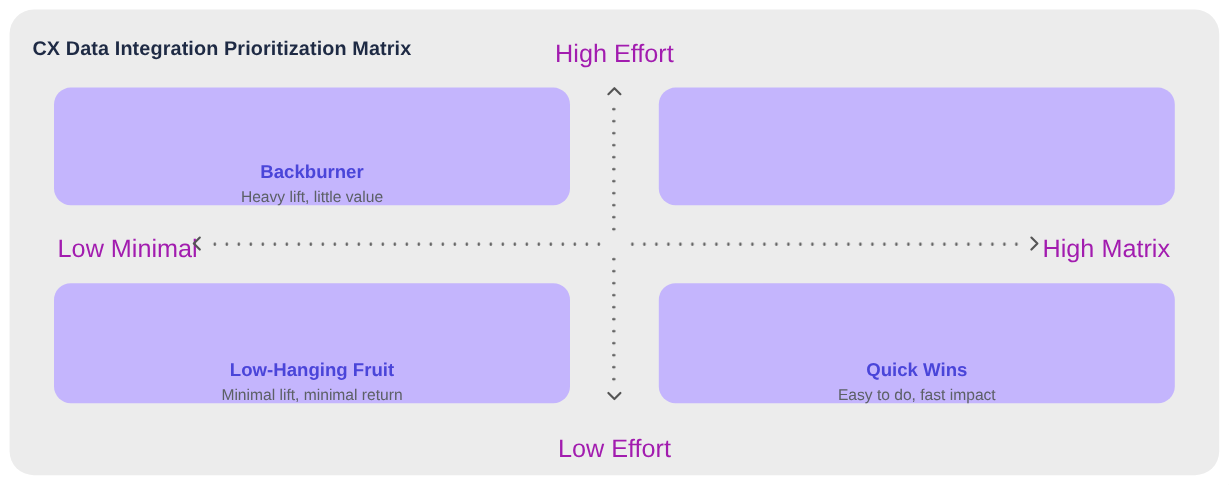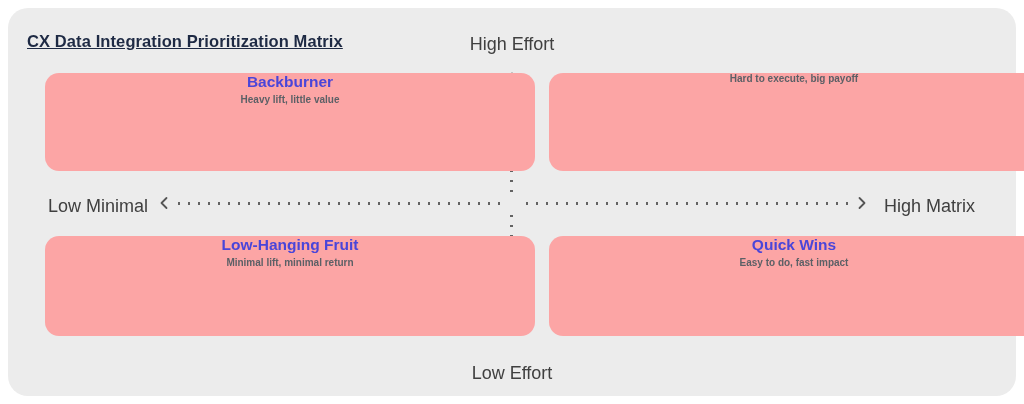--- a/index.html
+++ b/index.html
@@ -18,59 +18,58 @@
     border-radius: 20px;
   }
 
   .page-title {
     position: absolute;
     left: 27px; top: 32px;
     font-size: 16.5px;
     font-weight: 700;
     color: #1E2A44;
     letter-spacing: 0.1px;
-    text-decoration: underline;
   }
 
   .axis-label {
     position: absolute;
-    font-size: 18px;
+    font-size: 21px;
     font-weight: 500;
-    color: #404040;
+    color: #a21caf;
     white-space: nowrap;
   }
   .axis-label.top    { left: 512px; top: 34px;  transform: translateX(-50%); }
   .axis-label.bottom { left: 512px; top: 363px; transform: translateX(-50%); text-align: center; }
   .axis-label.left   { left: 48px;  top: 196px; }
   .axis-label.right  { right: 49px; top: 196px; }
 
   .card {
     position: absolute;
-    width: 490px;
-    background: #fca5a5;
+    width: 430px;
+    background: #c4b5fd;
     border-radius: 14px;
     display: flex;
     flex-direction: column;
     align-items: center;
-    justify-content: flex-start;
+    justify-content: flex-end;
     gap: 3px;
   }
   .card.tl { left: 45px;  top: 73px;  height: 98px;  }
   .card.tr { left: 549px; top: 73px;  height: 98px;  }
   .card.bl { left: 45px;  top: 236px; height: 100px; }
   .card.br { left: 549px; top: 236px; height: 100px; }
 
   .card .q-title {
     font-size: 15.5px;
     font-weight: 700;
     color: #4A45D9;
   }
   .card .q-sub {
-    font-size: 10px;
-    font-weight: 700;
+    font-size: 13px;
+    font-weight: 400;
     color: #5C6066;
   }
 
   
   .dots-h {
     position: absolute;
     height: 3px;
     top: 202px;
     background-image: radial-gradient(circle, #636363 1.15px, transparent 1.35px);
     background-size: 10px 3px;
@@ -139,21 +138,20 @@
     <svg width="16" height="16" viewBox="0 0 16 16">
         <polyline points="5.5,3 10.5,8 5.5,13" fill="none" stroke="#555555" stroke-width="1.8" stroke-linecap="round" stroke-linejoin="round"></polyline>
       </svg>
   </span>
 
   <div class="card tl">
     <div class="q-title">Backburner</div>
     <div class="q-sub">Heavy lift, little value</div>
   </div>
   <div class="card tr">
-    <div class="q-sub">Hard to execute, big payoff</div>
   </div>
   <div class="card bl">
     <div class="q-title">Low-Hanging Fruit</div>
     <div class="q-sub">Minimal lift, minimal return</div>
   </div>
   <div class="card br">
     <div class="q-title">Quick Wins</div>
     <div class="q-sub">Easy to do, fast impact</div>
   </div>
 </div>

